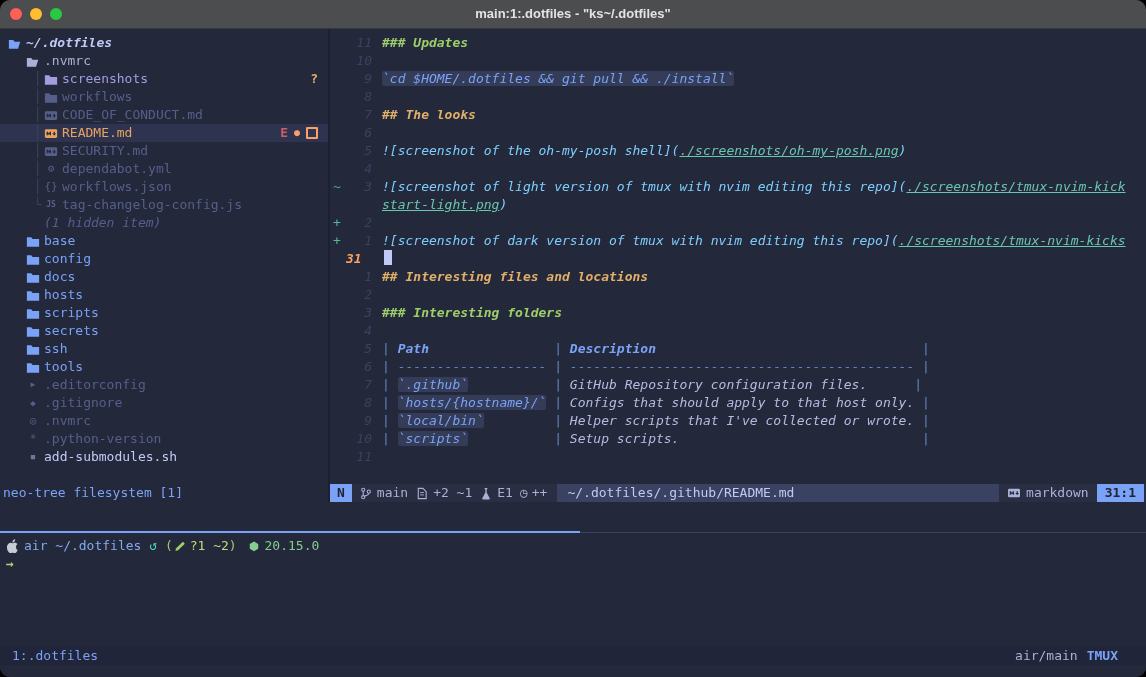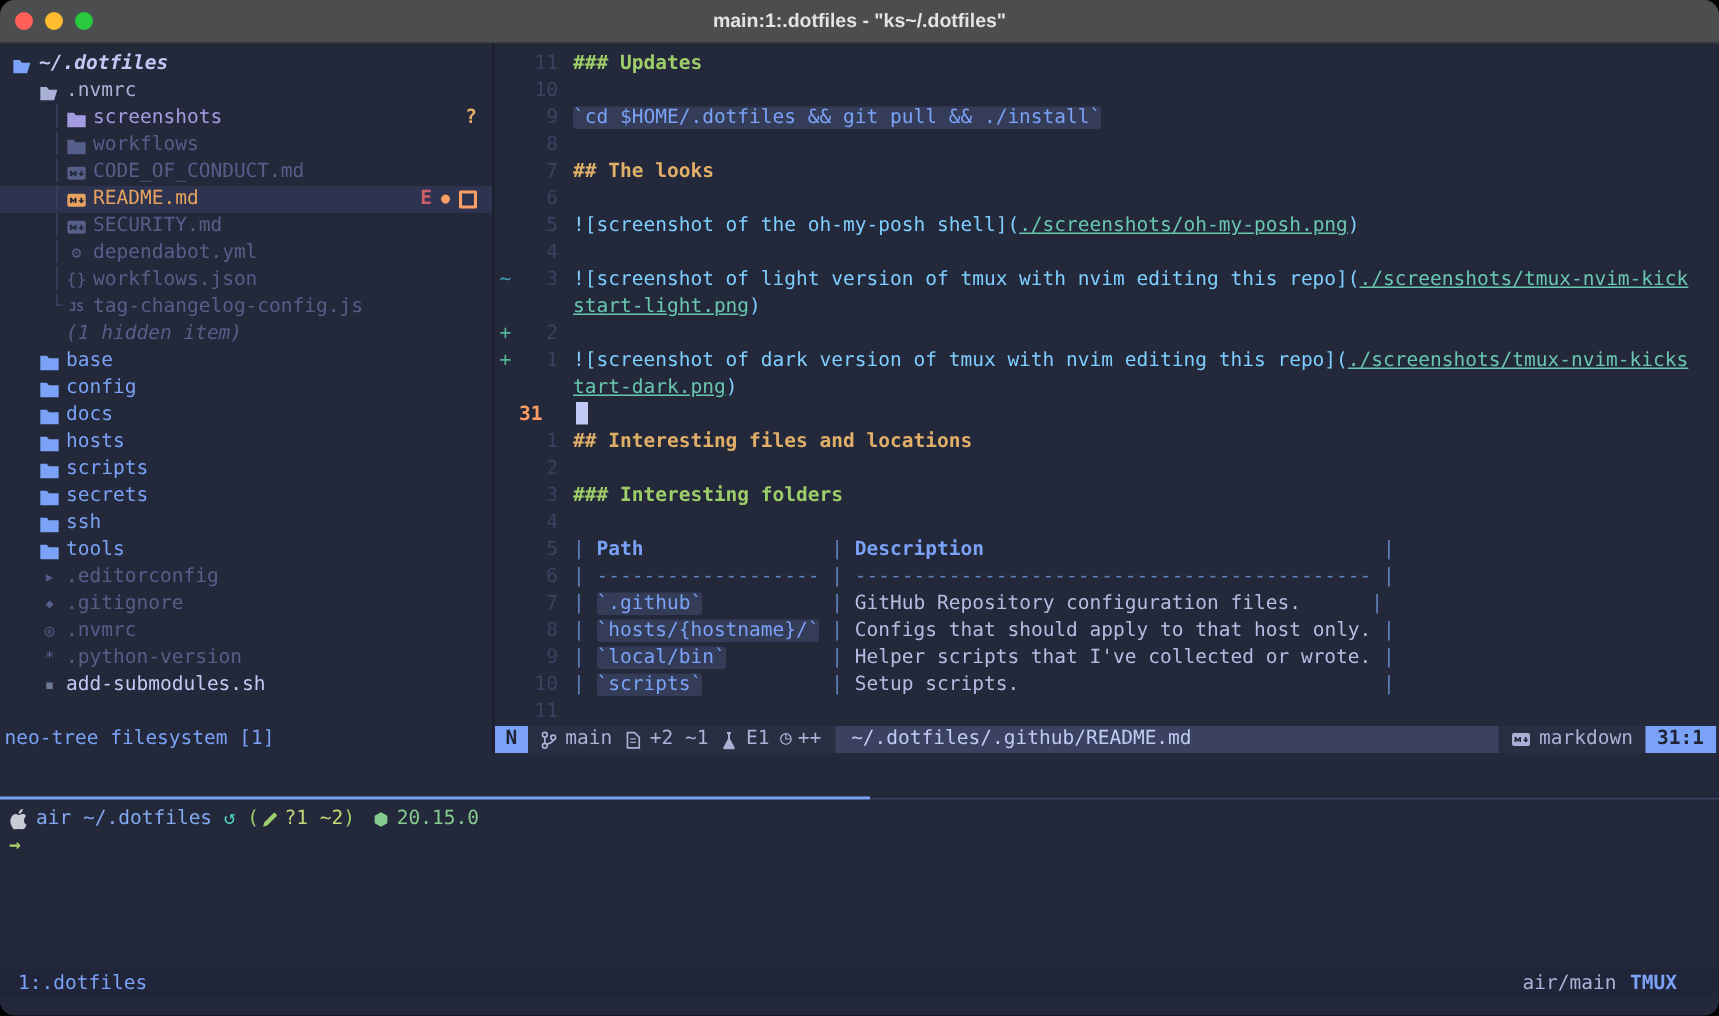--- a/index.html
+++ b/index.html
@@ -27,21 +27,21 @@
   .c-pur{color:#a49be0;} .c-or{color:#e8a25f;} .c-gray{color:#6d7a96;}
   .badges{margin-left:auto;display:flex;align-items:center;gap:6px;padding-right:10px;}
   .bQ{color:#e0af68;font-weight:bold;}
   .bE{color:#cf5d68;font-weight:bold;}
   .bDot{color:#ff9e64;font-size:10px;}
   .bSq{width:8px;height:8px;border:2px solid #ff9e64;border-radius:1px;display:inline-block;}
   .hiddennote{font-style:italic;color:#565f89;}
   .ntstatus{position:absolute;left:0;top:455px;width:328px;height:18px;color:#7aa2f7;padding-left:3px;box-sizing:border-box;}
   .vdiv{position:absolute;left:328px;top:0;width:2px;height:473px;background:#1c2030;}
   
-  .ed{position:absolute;left:330px;top:0;right:0;height:473px;padding-top:5px;box-sizing:border-box;}
+  .ed{position:absolute;left:330px;top:0;right:0;height:473px;padding-top:5px;box-sizing:border-box;font-style:italic;}
   .eline{height:18px;display:flex;white-space:pre;}
   .sgn{width:14px;padding-left:3px;box-sizing:border-box;flex:0 0 14px;}
   .chg{color:#41a6b5;} .add{color:#53b895;}
   .num{width:28px;flex:0 0 28px;text-align:right;color:#3b4261;padding-right:10px;}
   .num.cur{text-align:left;color:#ff9e64;font-weight:bold;padding-left:2px;}
   .txt{flex:1;white-space:pre;overflow:hidden;}
   .h2{color:#e0af68;font-weight:bold;} .h3{color:#9ece6a;font-weight:bold;}
   .mdcode{color:#7aa2f7;background:#343c58;border-radius:2px;}
   .mdtxt{color:#7dcfff;} .mdurl{color:#68c7ae;text-decoration:underline;}
   .tpipe{color:#6183bb;} .th{color:#7aa2f7;font-weight:bold;} .tdesc{color:#b4bce2;}
@@ -183,21 +183,20 @@
       <div class="eline"><span class="sgn"></span><span class="num">9</span><span class="txt"><span class="mdcode">`cd $HOME/.dotfiles &amp;&amp; git pull &amp;&amp; ./install`</span></span></div>
       <div class="eline"><span class="sgn"></span><span class="num">8</span><span class="txt"></span></div>
       <div class="eline"><span class="sgn"></span><span class="num">7</span><span class="txt"><span class="h2">## The looks</span></span></div>
       <div class="eline"><span class="sgn"></span><span class="num">6</span><span class="txt"></span></div>
       <div class="eline"><span class="sgn"></span><span class="num">5</span><span class="txt"><span class="mdtxt">![screenshot of the oh-my-posh shell](</span><span class="mdurl">./screenshots/oh-my-posh.png</span><span class="mdtxt">)</span></span></div>
       <div class="eline"><span class="sgn"></span><span class="num">4</span><span class="txt"></span></div>
       <div class="eline"><span class="sgn chg">~</span><span class="num">3</span><span class="txt"><span class="mdtxt">![screenshot of light version of tmux with nvim editing this repo](</span><span class="mdurl">./screenshots/tmux-nvim-kick</span></span></div>
       <div class="eline"><span class="sgn"></span><span class="num"></span><span class="txt"><span class="mdurl">start-light.png</span><span class="mdtxt">)</span></span></div>
       <div class="eline"><span class="sgn add">+</span><span class="num">2</span><span class="txt"></span></div>
       <div class="eline"><span class="sgn add">+</span><span class="num">1</span><span class="txt"><span class="mdtxt">![screenshot of dark version of tmux with nvim editing this repo](</span><span class="mdurl">./screenshots/tmux-nvim-kicks</span></span></div>
-      <div class="eline"><span class="sgn"></span><span class="num"></span><span class="txt"><span class="mdurl">tart-dark.png</span><span class="mdtxt">)</span></span></div>
       <div class="eline"><span class="sgn"></span><span class="num cur">31</span><span class="txt"><span class="cursor"></span></span></div>
       <div class="eline"><span class="sgn"></span><span class="num">1</span><span class="txt"><span class="h2">## Interesting files and locations</span></span></div>
       <div class="eline"><span class="sgn"></span><span class="num">2</span><span class="txt"></span></div>
       <div class="eline"><span class="sgn"></span><span class="num">3</span><span class="txt"><span class="h3">### Interesting folders</span></span></div>
       <div class="eline"><span class="sgn"></span><span class="num">4</span><span class="txt"></span></div>
       <div class="eline"><span class="sgn"></span><span class="num">5</span><span class="txt"><span class="tpipe">| </span><span class="th">Path</span><span class="tpipe">                | </span><span class="th">Description</span><span class="tpipe">                                  |</span></span></div>
       <div class="eline"><span class="sgn"></span><span class="num">6</span><span class="txt"><span class="tpipe">| ------------------- | -------------------------------------------- |</span></span></div>
       <div class="eline"><span class="sgn"></span><span class="num">7</span><span class="txt"><span class="tpipe">| </span><span class="mdcode">`.github`</span><span class="tpipe">           | </span><span class="tdesc">GitHub Repository configuration files.</span><span class="tpipe">      |</span></span></div>
       <div class="eline"><span class="sgn"></span><span class="num">8</span><span class="txt"><span class="tpipe">| </span><span class="mdcode">`hosts/{hostname}/`</span><span class="tpipe"> | </span><span class="tdesc">Configs that should apply to that host only.</span><span class="tpipe"> |</span></span></div>
       <div class="eline"><span class="sgn"></span><span class="num">9</span><span class="txt"><span class="tpipe">| </span><span class="mdcode">`local/bin`</span><span class="tpipe">         | </span><span class="tdesc">Helper scripts that I've collected or wrote.</span><span class="tpipe"> |</span></span></div>

